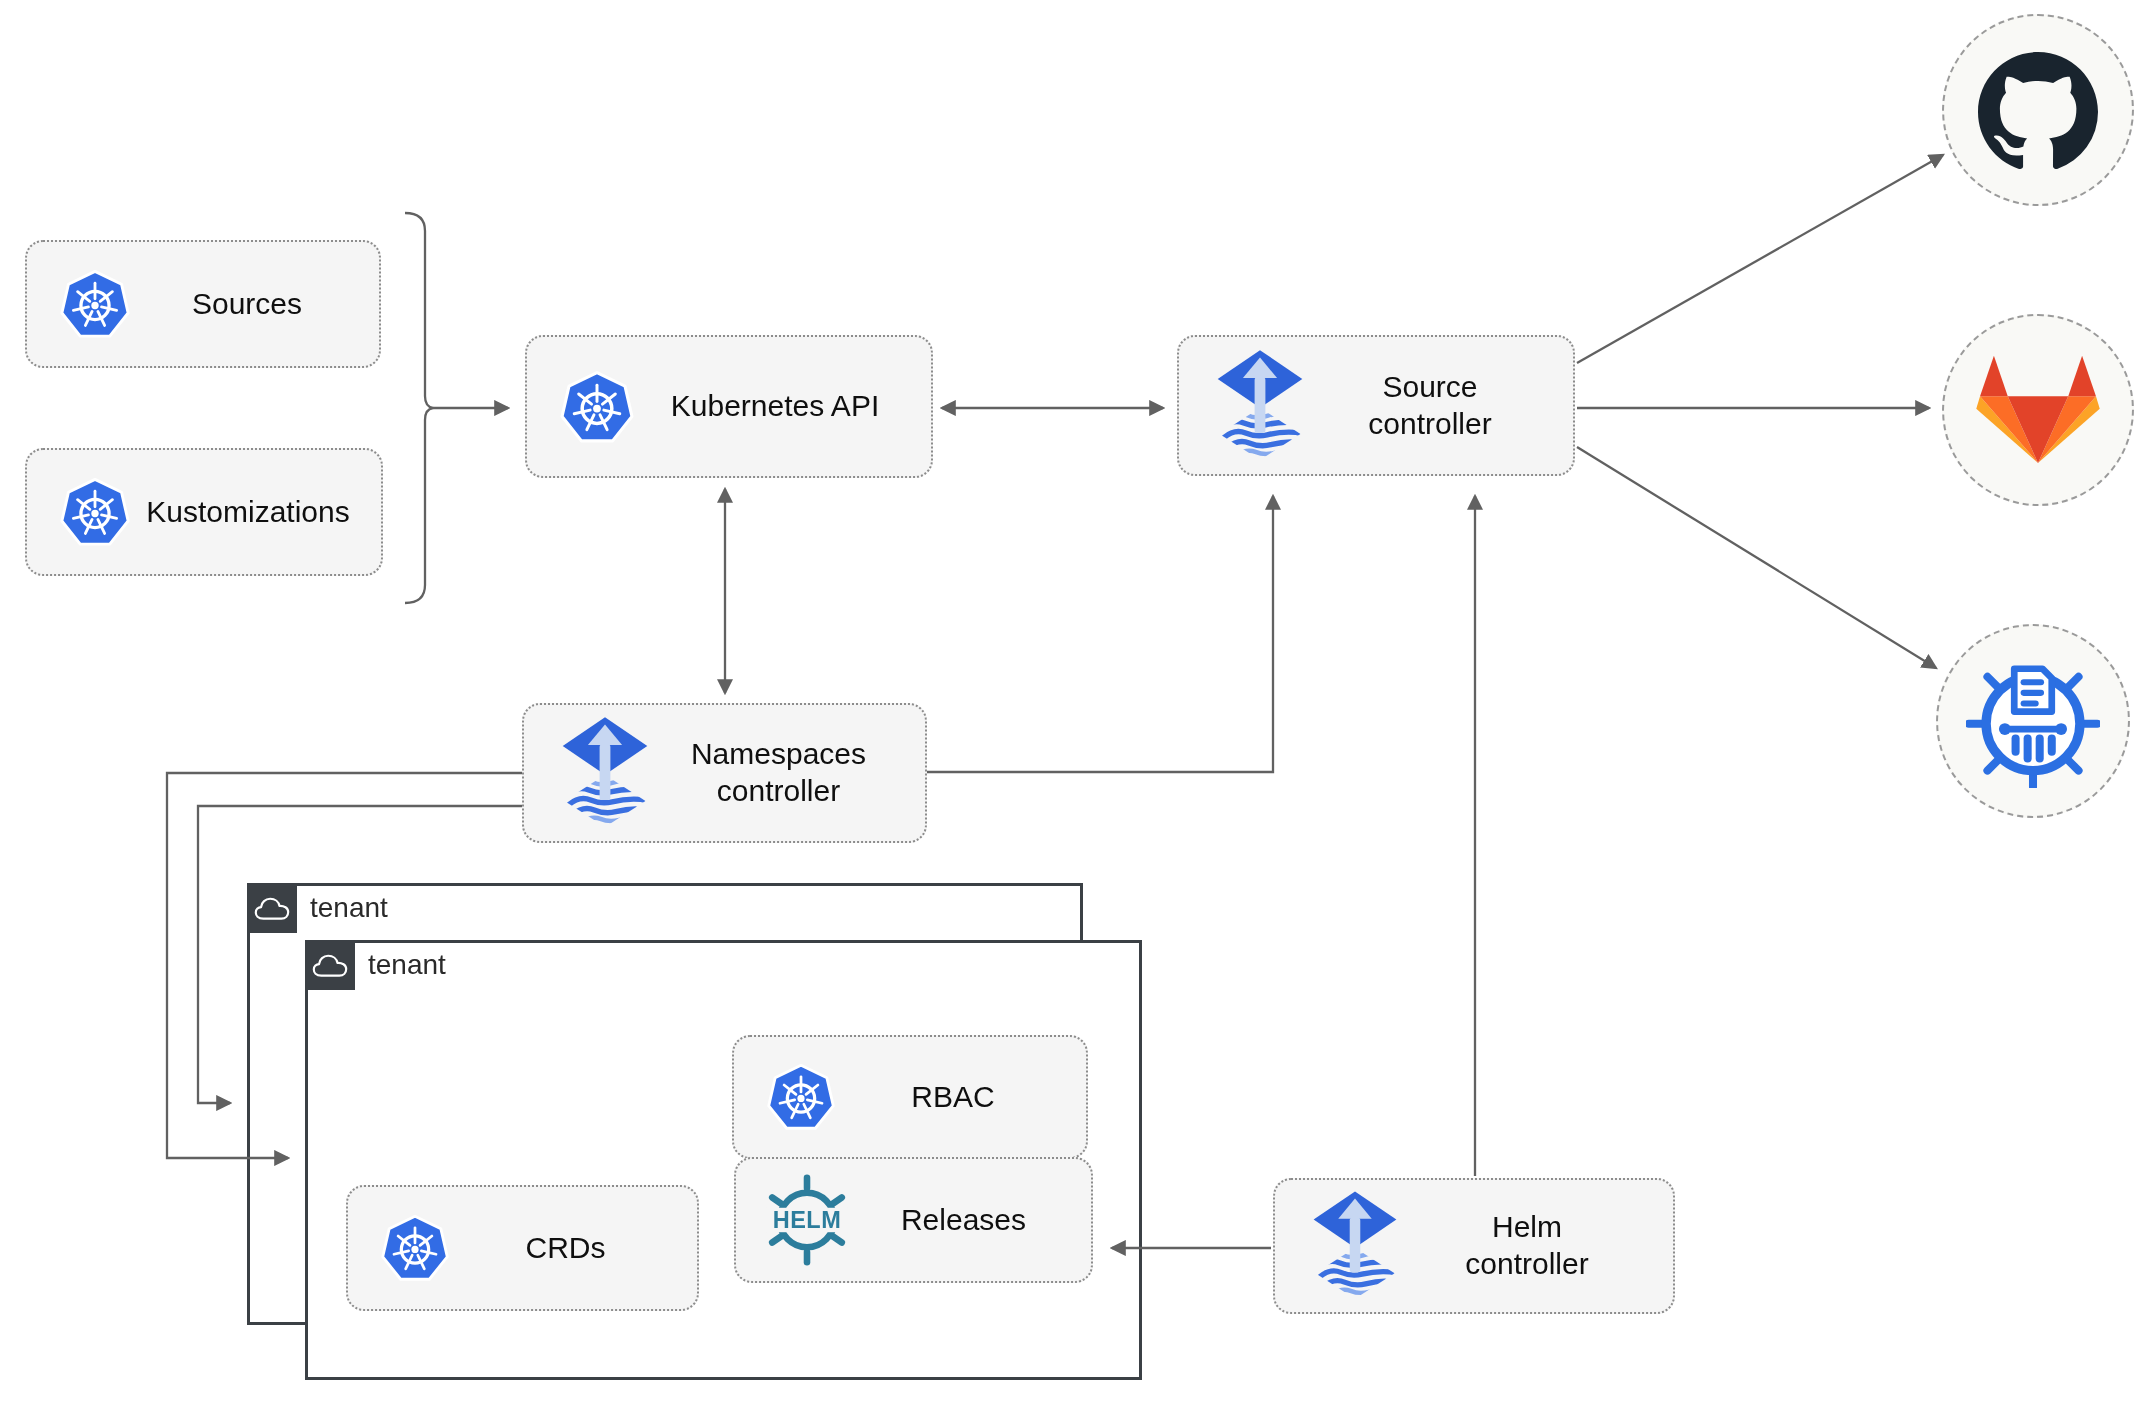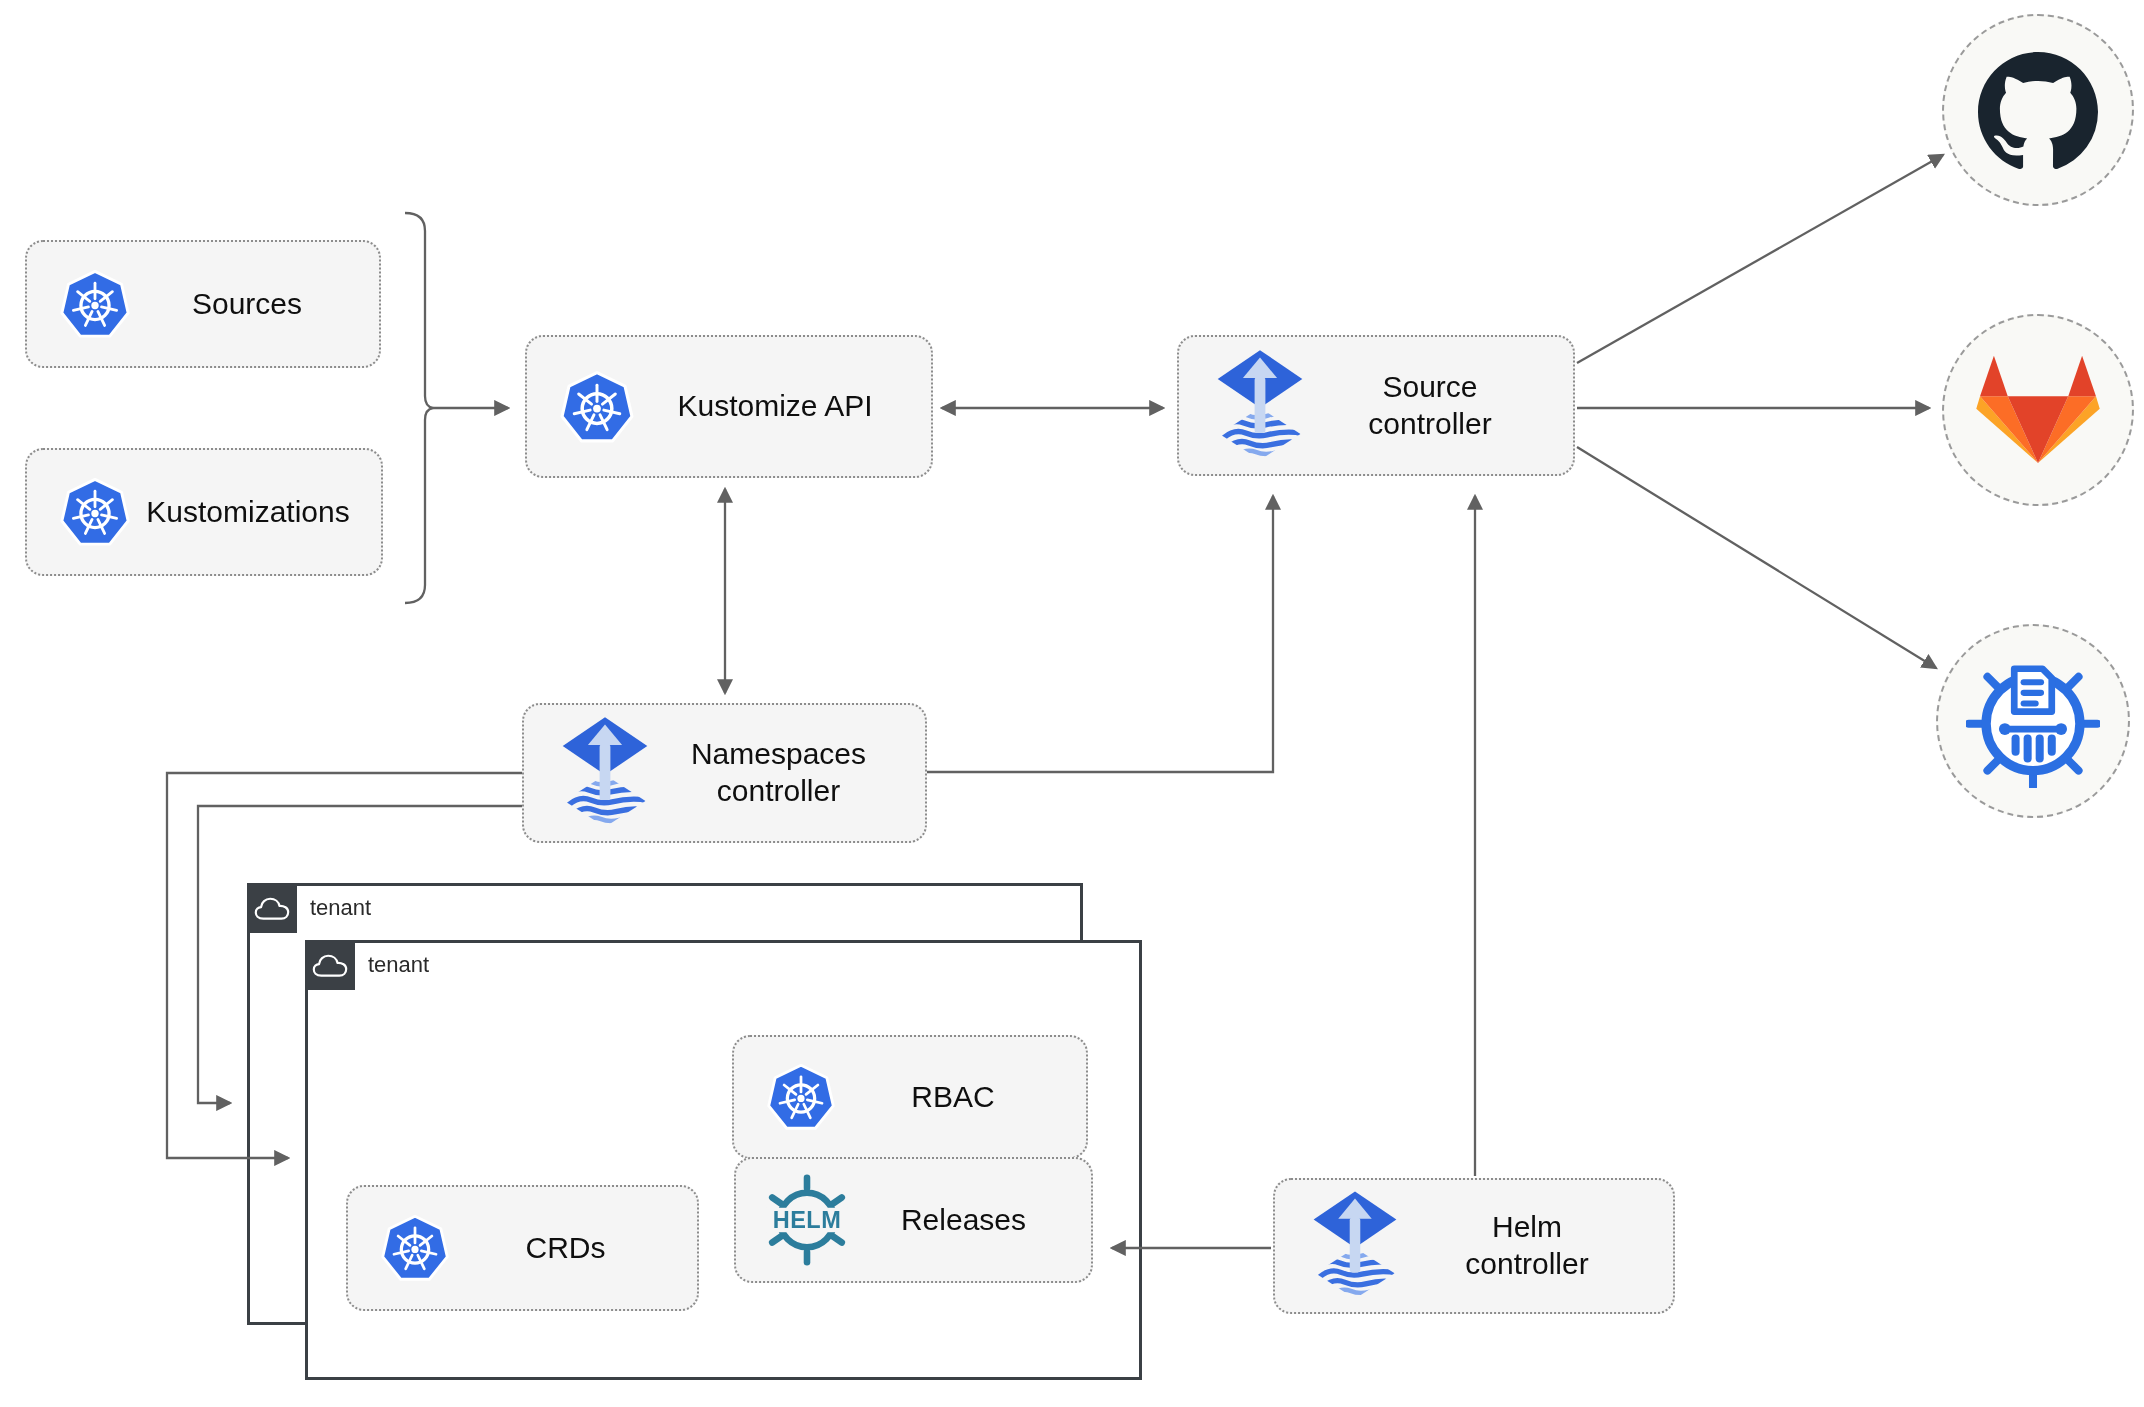--- a/index.html
+++ b/index.html
@@ -11,21 +11,21 @@
         display:flex;align-items:center;box-sizing:border-box;z-index:4;}
   .node .label{flex:1;text-align:center;font-size:30px;color:#0f0f0f;line-height:1.22;
                white-space:pre-line;padding-right:18px;}
   .node .nicon{flex:0 0 auto;margin-left:30px;}
 
   
   .tenant{position:absolute;background:#ffffff;border:3px solid #3b4045;box-sizing:border-box;}
   .tenant .thead{position:absolute;top:-3px;left:-3px;width:50px;height:50px;background:#3b4045;
                  display:flex;align-items:center;justify-content:center;}
   .tenant .tlabel{position:absolute;top:-3px;left:60px;height:50px;display:flex;align-items:center;
-                  font-size:22px;color:#2a2a2a;}
+                  font-size:28px;color:#2a2a2a;}
 
   
   .circle-node{position:absolute;border-radius:50%;border:2px dashed #9a9a9a;background:#f9f9f6;
                display:flex;align-items:center;justify-content:center;box-sizing:border-box;z-index:4;}
 
   .connectors{position:absolute;left:0;top:0;z-index:6;pointer-events:none;}
   .defs-holder{position:absolute;width:0;height:0;overflow:hidden;}
   .z1{z-index:1}.z2{z-index:2}
 </style>
 </head>
@@ -155,21 +155,21 @@
     <svg class="nicon" width="76" height="74" viewBox="0 0 100 100">
         <use href="#sym-k8s"></use>
       </svg>
     <span class="label">Sources</span>
   </div>
 
   <div class="node" style="left:525px;top:335px;width:408px;height:143px">
     <svg class="nicon" width="80" height="78" viewBox="0 0 100 100">
         <use href="#sym-k8s"></use>
       </svg>
-    <span class="label">Kustomize API</span>
+    <span class="label">Kubernetes API</span>
   </div>
 
   <div class="node" style="left:1177px;top:335px;width:398px;height:141px">
     <svg class="nicon" style="margin-left:36px" width="90" height="112" viewBox="0 0 100 124">
         <use href="#sym-flux"></use>
       </svg>
     <span class="label">Source
 controller</span>
   </div>
 

